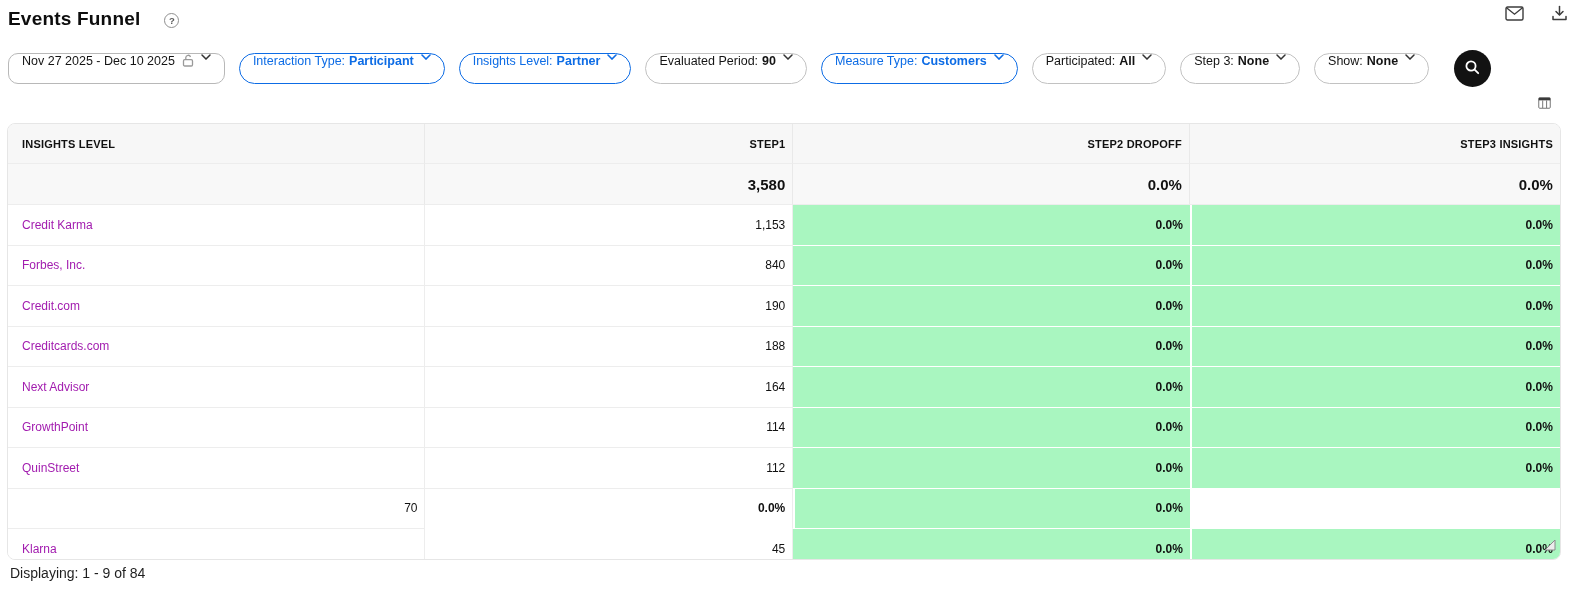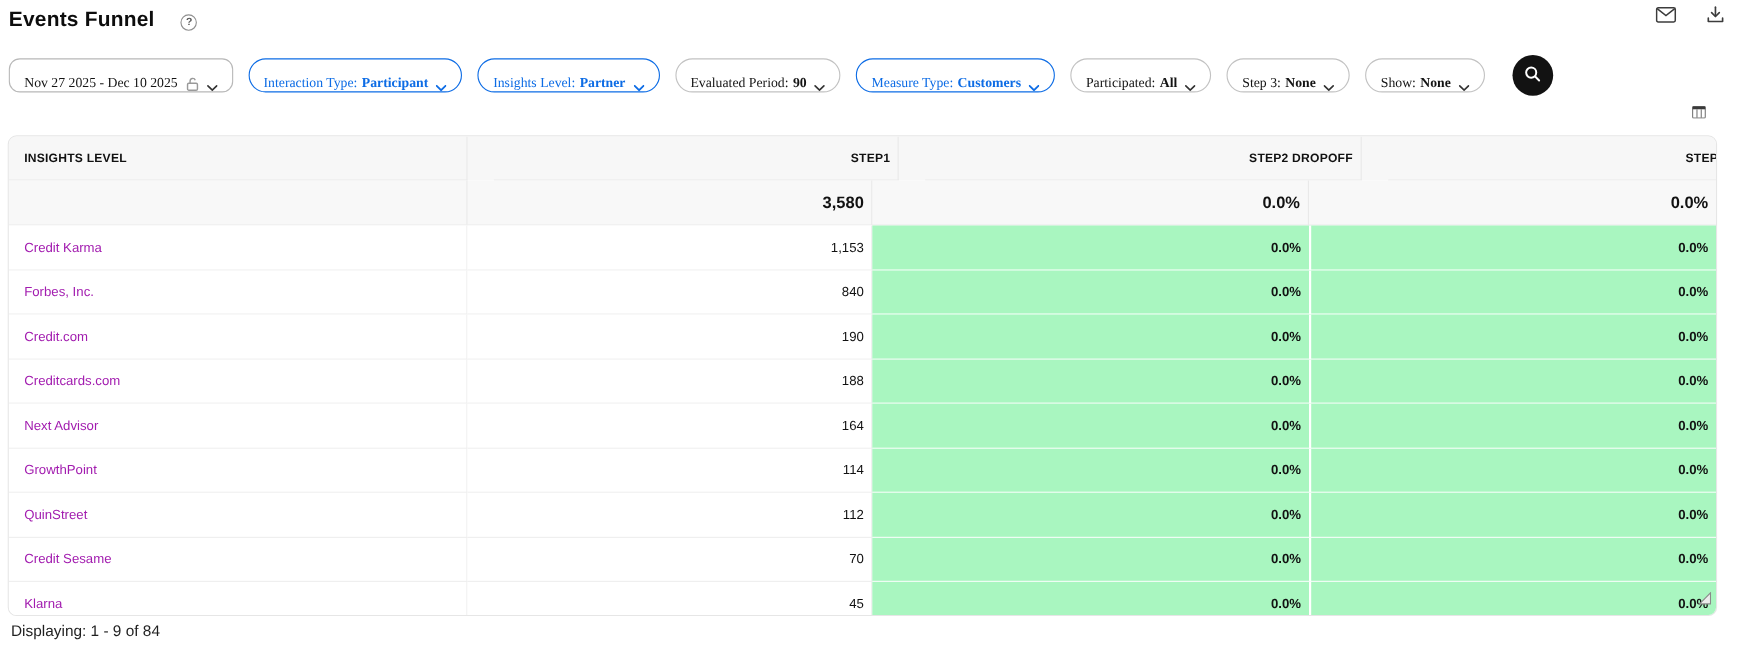--- a/index.html
+++ b/index.html
@@ -11,43 +11,43 @@
   .title-row { position:absolute; left:8px; top:8px; display:flex; align-items:center; gap:24px; }
   .page-title { font-size:19px; font-weight:700; letter-spacing:.2px; color:#0d0d0d; }
   .help-badge { width:15px; height:15px; border:1.4px solid #8f8f8f; border-radius:50%;
     display:flex; align-items:center; justify-content:center; font-size:9.5px; font-weight:700;
     color:#5a5a5a; margin-top:3px; cursor:pointer; }
   .top-icons { position:absolute; top:5px; right:20px; display:flex; align-items:center; gap:27px; color:#3c3c3c; }
   .top-icons svg { display:block; cursor:pointer; }
 
   
   .filters { position:absolute; left:8px; top:50px; display:flex; align-items:center; gap:14px; }
-  .pill { height:31px; display:flex; align-items:flex-end; padding:0 13px; border-radius:999px;
-    font-size:12.5px; background:#fff; white-space:nowrap; cursor:pointer;font-family:Liberation Serif, serif; }
+  .pill { height:31px; display:flex; align-items:flex-start; padding:0 13px; border-radius:999px;
+    font-size:12.5px; background:#fff; white-space:nowrap; cursor:pointer; }
   .pill .val { font-weight:700; margin-left:4px; }
   .pill .chev { margin-left:7px; display:flex; }
   .pill-gray { border:1px solid #c2c2c2; color:#141414; }
   .pill-blue { border:1.5px solid #0d6ce5; color:#0d6ce5; }
   .pill-date { border:1px solid #b8b8b8; border-radius:10px; color:#141414; }
   .pill-date .lock { margin-left:7px; display:flex; color:#9a9a9a; }
   .search-fab { width:37px; height:37px; border-radius:50%; background:#121212; border:none;
     display:flex; align-items:center; justify-content:center; cursor:pointer; margin-left:11px; }
 
   
   .table-switch { position:absolute; top:95px; right:37px; cursor:pointer; color:#555; }
 
   
   .tbl { position:absolute; left:7px; top:123px; width:1554px; height:437px;
     border:1px solid #e6e6e6; border-radius:8px; overflow:hidden; background:#fff; }
   .trow { display:grid; grid-template-columns:26.9% 23.7% 25.55% 23.85%; width:100%; }
   .cell { display:flex; align-items:center; font-size:12px; border-bottom:1px solid #ededed; }
   .name { padding-left:14px; color:#a21caf; justify-content:flex-start; }
   .num  { padding-right:7px; justify-content:flex-end; color:#111; font-weight:500;
     font-variant-numeric:tabular-nums; }
-  .thead { background:#f7f7f7;gap:24px; }
+  .thead { background:#f7f7f7; }
   .thead .cell { height:40px; font-size:11px; font-weight:700; color:#111; letter-spacing:.2px; cursor:pointer; }
   .thead .cell:not(:last-child) { border-right:1px solid #e9e9e9; }
   .tsummary { background:#f8f8f8; }
   .tsummary .cell { height:41px; font-size:15px; font-weight:700; }
   .tsummary .cell:not(:last-child) { border-right:1px solid #e9e9e9; }
   .tdata .cell { height:40.5px; }
   .tdata .cell:nth-child(1), .tdata .cell:nth-child(2) { border-right:1px solid #ededed; background:#fff; }
   .tdata .green { background:#a9f6c0; font-weight:700; border-bottom:1px solid #fff; }
   .tdata .green + .green { border-left:2px solid #fff; }
 
@@ -247,21 +247,20 @@
     </div>
 
     <div class="trow tdata">
       <div class="cell name">QuinStreet</div>
       <div class="cell num">112</div>
       <div class="cell num green">0.0%</div>
       <div class="cell num green">0.0%</div>
     </div>
 
     <div class="trow tdata">
-      <div class="cell name">Credit Sesame</div>
       <div class="cell num">70</div>
       <div class="cell num green">0.0%</div>
       <div class="cell num green">0.0%</div>
     </div>
 
     <div class="trow tdata">
       <div class="cell name">Klarna</div>
       <div class="cell num">45</div>
       <div class="cell num green">0.0%</div>
       <div class="cell num green">0.0%</div>

